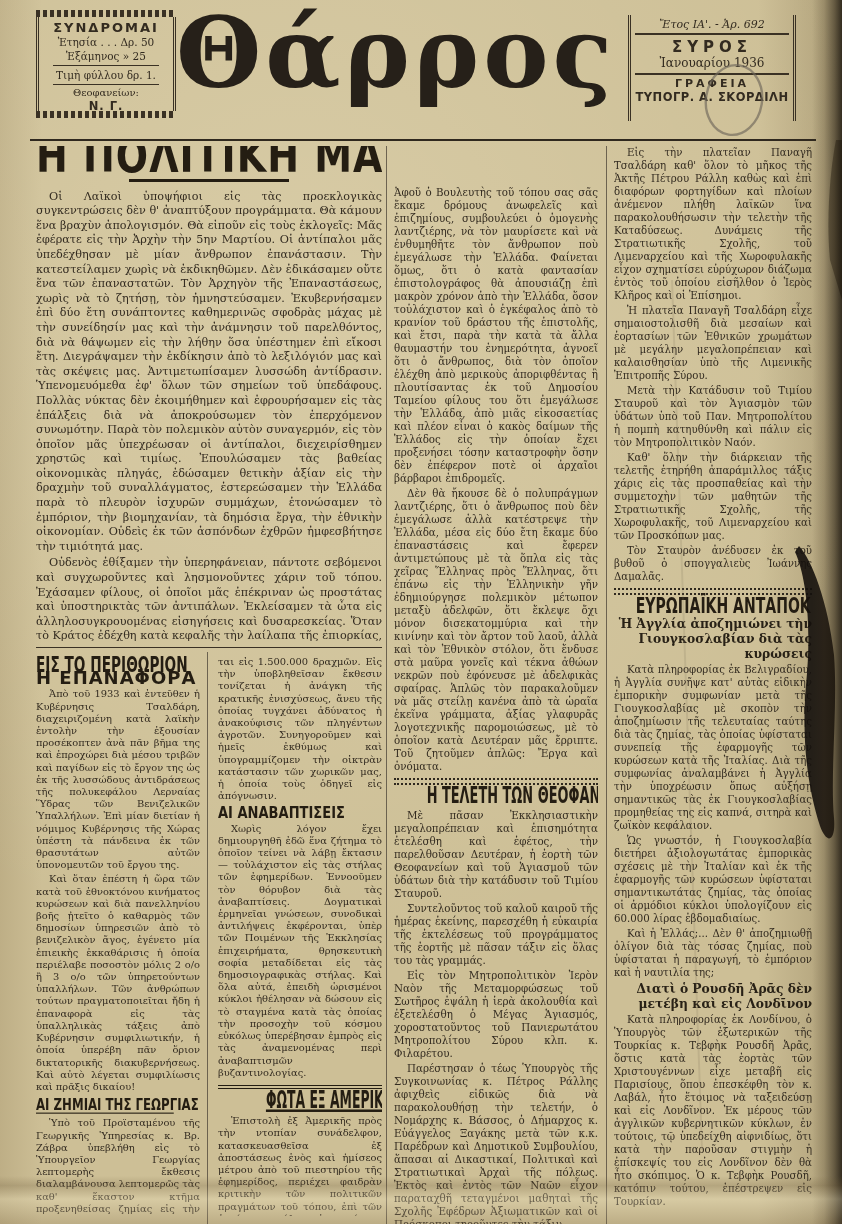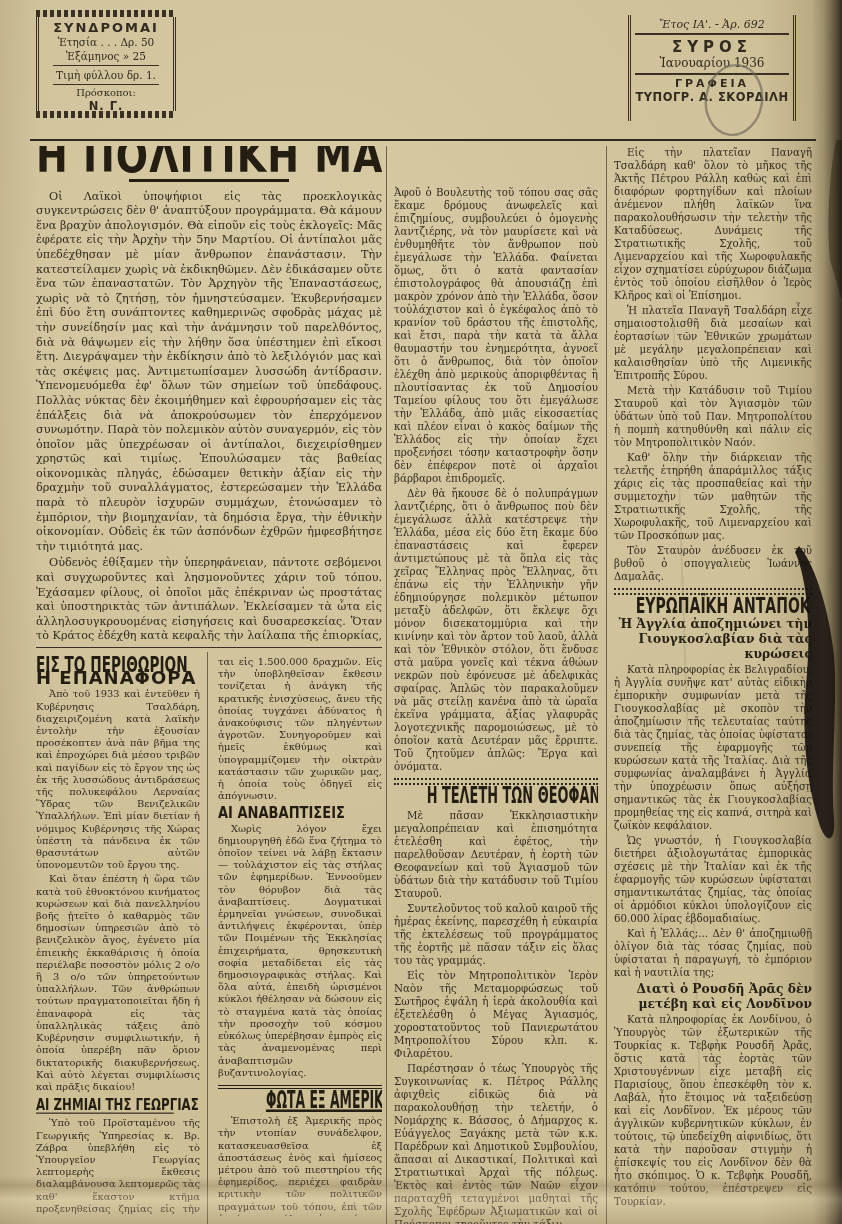--- a/index.html
+++ b/index.html
@@ -85,26 +85,27 @@
 
   <div class="dec-box sub-box">
     <div class="dec-strip"></div>
     <div class="dec-body">
       <div class="sub-title">ΣΥΝΔΡΟΜΑΙ</div>
       <div class="sub-row">Ἐτησία . . . Δρ. 50</div>
       <div class="sub-row">Ἑξάμηνος  »  25</div>
       <div class="mini-rule"></div>
       <div class="sub-row">Τιμὴ φύλλου δρ. 1.</div>
       <div class="mini-rule"></div>
-      <div class="sub-dir">Πρόσκοποι:</div>
+      <div class="sub-dir">Θεοφανείων:</div>
       <div class="sub-dirname">Ν. Γ. ΒΑΡΘΑΛΙΤΗΣ</div>
     </div>
     <div class="dec-strip"></div>
   </div>
 
+  <div class="masthead">Θάρρος</div>
 
   <div class="dec-box date-box">
     <div class="dec-strip"></div>
     <div class="dec-body">
       <div class="date-issue">Ἔτος ΙΑ'. - Ἀρ. 692</div>
       <div class="date-city">ΣΥΡΟΣ</div>
       <div class="date-my">Ἰανουαρίου 1936</div>
       <div class="date-off">ΓΡΑΦΕΙΑ</div>
       <div class="date-printer">ΤΥΠΟΓΡ. Α. ΣΚΟΡΔΙΛΗ</div>
     </div>

